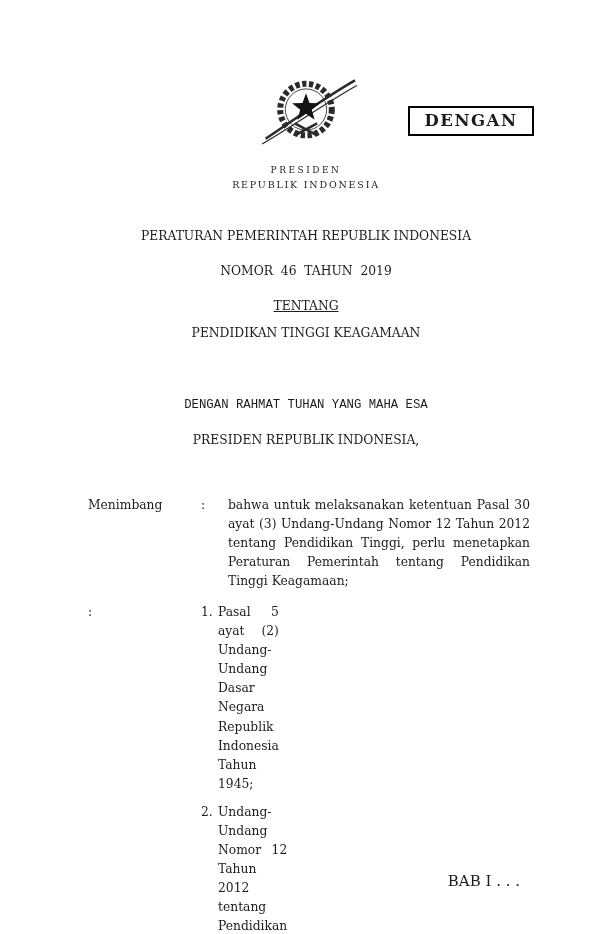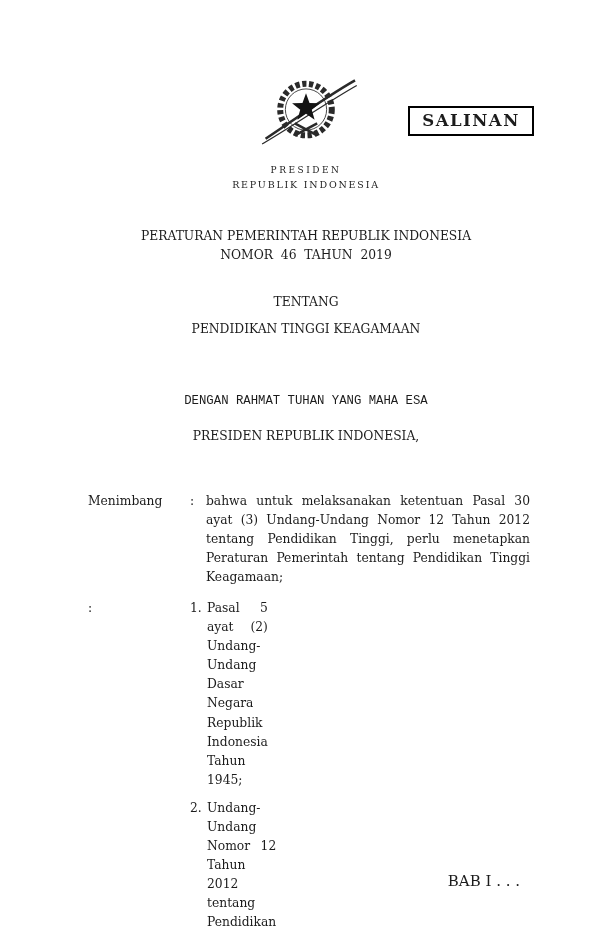--- a/index.html
+++ b/index.html
@@ -25,31 +25,31 @@
     position:absolute; top:106px; left:408px;
     width:126px; height:30px;
     border:2.5px solid #000;
     display:flex; align-items:center; justify-content:center;
     font-weight:bold; font-size:16.5px; letter-spacing:1.5px;
     background:#fff;
   }
   
   .heading { text-align:center; }
   .h-title   { margin-top:34px; }
-  .h-number  { white-space:pre-wrap; }
-  .h-tentang { margin-top:28px; }
+  .h-number  { margin-top:16px; white-space:pre-wrap; }
+  .h-tentang { margin-top:16px;text-decoration:underline; }
   .h-subject { margin-top:8px; }
   .h-invocation { margin-top:53px;font-family:Liberation Mono, monospace; }
   .h-authority  { margin-top:16px; }
   
   .body { margin:46px 82px 0 88px; }
   .row {
     display:grid;
     grid-template-columns:97px 11px 1fr;
-    column-gap:5px;
+    column-gap:16px;
   }
   .row + .row { margin-top:12px; }
   .label { text-align:left; }
   .colon { text-align:left; }
   .text  { text-align:justify; }
   .items .item {
     display:grid;
     grid-template-columns:17px 1fr;
   }
   .items .item + .item { margin-top:9px; }
@@ -76,21 +76,21 @@
       <path d="M52 76 L78 62 M78 76 L52 62" stroke="#2a2a2a" stroke-width="3"></path>
       <polygon points="65,27 69.1,38.3 81.2,38.7 71.7,46.2 75,57.8 65,51 55,57.8 58.3,46.2 48.8,38.7 60.9,38.3" fill="#141414"></polygon>
     </svg>
     <div class="letterhead">
       <div class="lh1">PRESIDEN</div>
       <div class="lh2">REPUBLIK INDONESIA</div>
     </div>
   </div>
 
   <div class="salinan-box">
-    <span>SALINAN</span>
+    <span>DENGAN</span>
   </div>
 
   <div class="heading">
     <div class="h-title">PERATURAN PEMERINTAH REPUBLIK INDONESIA</div>
     <div class="h-number">NOMOR  46  TAHUN  2019</div>
     <div class="h-tentang">TENTANG</div>
     <div class="h-subject">PENDIDIKAN TINGGI KEAGAMAAN</div>
     <div class="h-invocation">DENGAN RAHMAT TUHAN YANG MAHA ESA</div>
     <div class="h-authority">PRESIDEN REPUBLIK INDONESIA,</div>
   </div>

